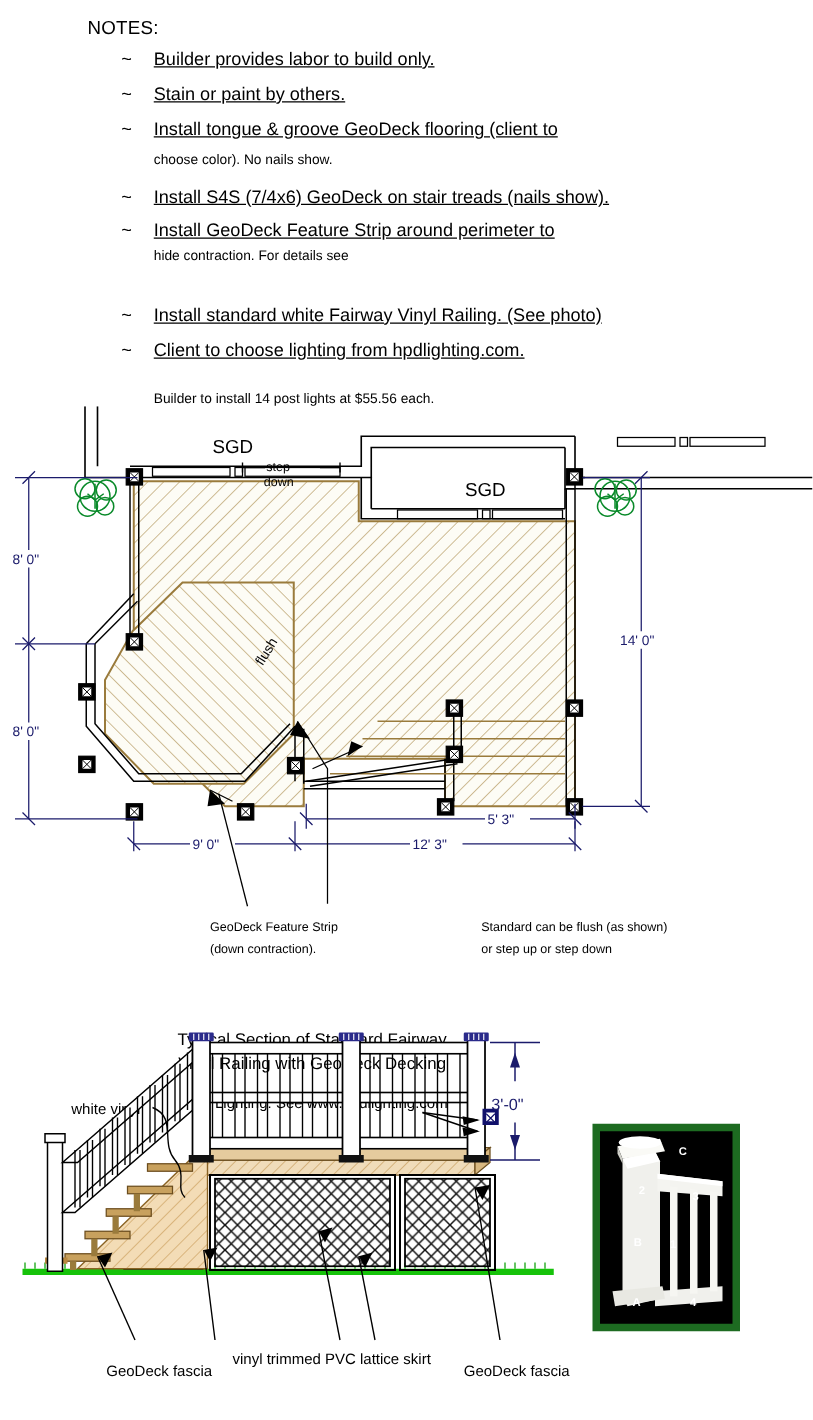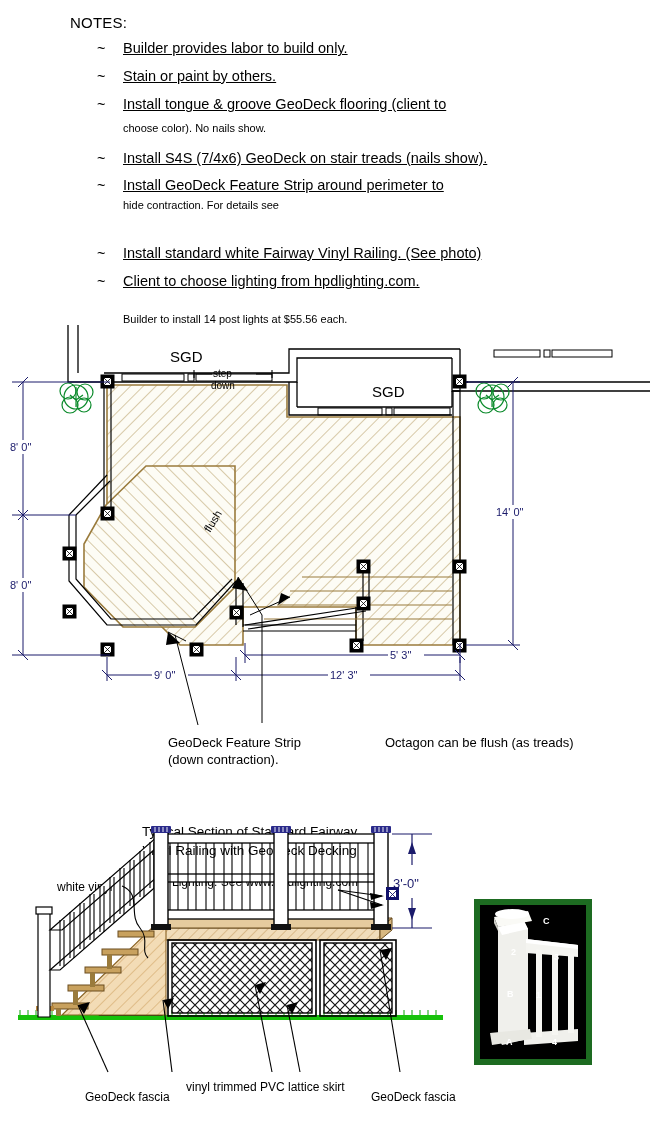--- a/index.html
+++ b/index.html
@@ -14,21 +14,21 @@
   .note-row{position:absolute;left:60px;font-size:14.5px;white-space:nowrap;}
   .note-tilde{position:absolute;left:0;top:0;width:16px;}
   .note-text{position:absolute;left:26px;top:0;text-decoration:underline;}
   .note-cont{position:absolute;left:86px;font-size:11px;white-space:nowrap;}
 
   
   #plan{position:absolute;left:0;top:325px;width:650px;height:455px;}
   #plan svg{position:absolute;left:0;top:0;}
   .plantext{font-family:"Liberation Sans", sans-serif;fill:#000;}
   .dimtext{font-family:"Liberation Sans", sans-serif;fill:#1b1b6b;font-size:11px;}
-  .capt{position:absolute;font-size:13px;line-height:17px;white-space:nowrap;color:#000;}
+  .capt{position:absolute;font-size:10px;line-height:17px;white-space:nowrap;color:#000;}
 
   
   #section{position:absolute;left:0;top:810px;width:650px;height:326px;}
   #section svg{position:absolute;left:0;top:0;}
   .sectitle{position:absolute;font-size:13.5px;line-height:19px;white-space:nowrap;text-align:center;}
   .seclabel{position:absolute;font-size:12px;white-space:nowrap;}
 
   
   #photo{position:absolute;left:474px;top:899px;width:118px;height:166px;
          background:#1d6b21;padding:0;box-sizing:border-box;}
@@ -306,21 +306,22 @@
       <polygon points="290,272 278,280 281,268"></polygon>
       <polygon points="168,307 180,318 166,320"></polygon>
     </g>
   </svg>
 
   <div class="capt" style="left:168px;top:409px">
     <div>GeoDeck Feature Strip</div>
     <div>(down contraction).</div>
   </div>
   <div class="capt" style="left:385px;top:409px">
-    <div>Octagon can be flush (as treads)</div>
+    <div>Standard can be flush (as shown)</div>
+    <div>or step up or step down</div>
   </div>
 </div>
 
 <div id="section">
 
   <div class="sectitle" style="left:142px;top:12px">
     <div>Typical Section of Standard Fairway</div>
     <div>Vinyl Railing with GeoDeck Decking</div>
   </div>
   <div class="seclabel" style="left:172px;top:65px">Lighting:  See www.hpdlighting.com</div>

